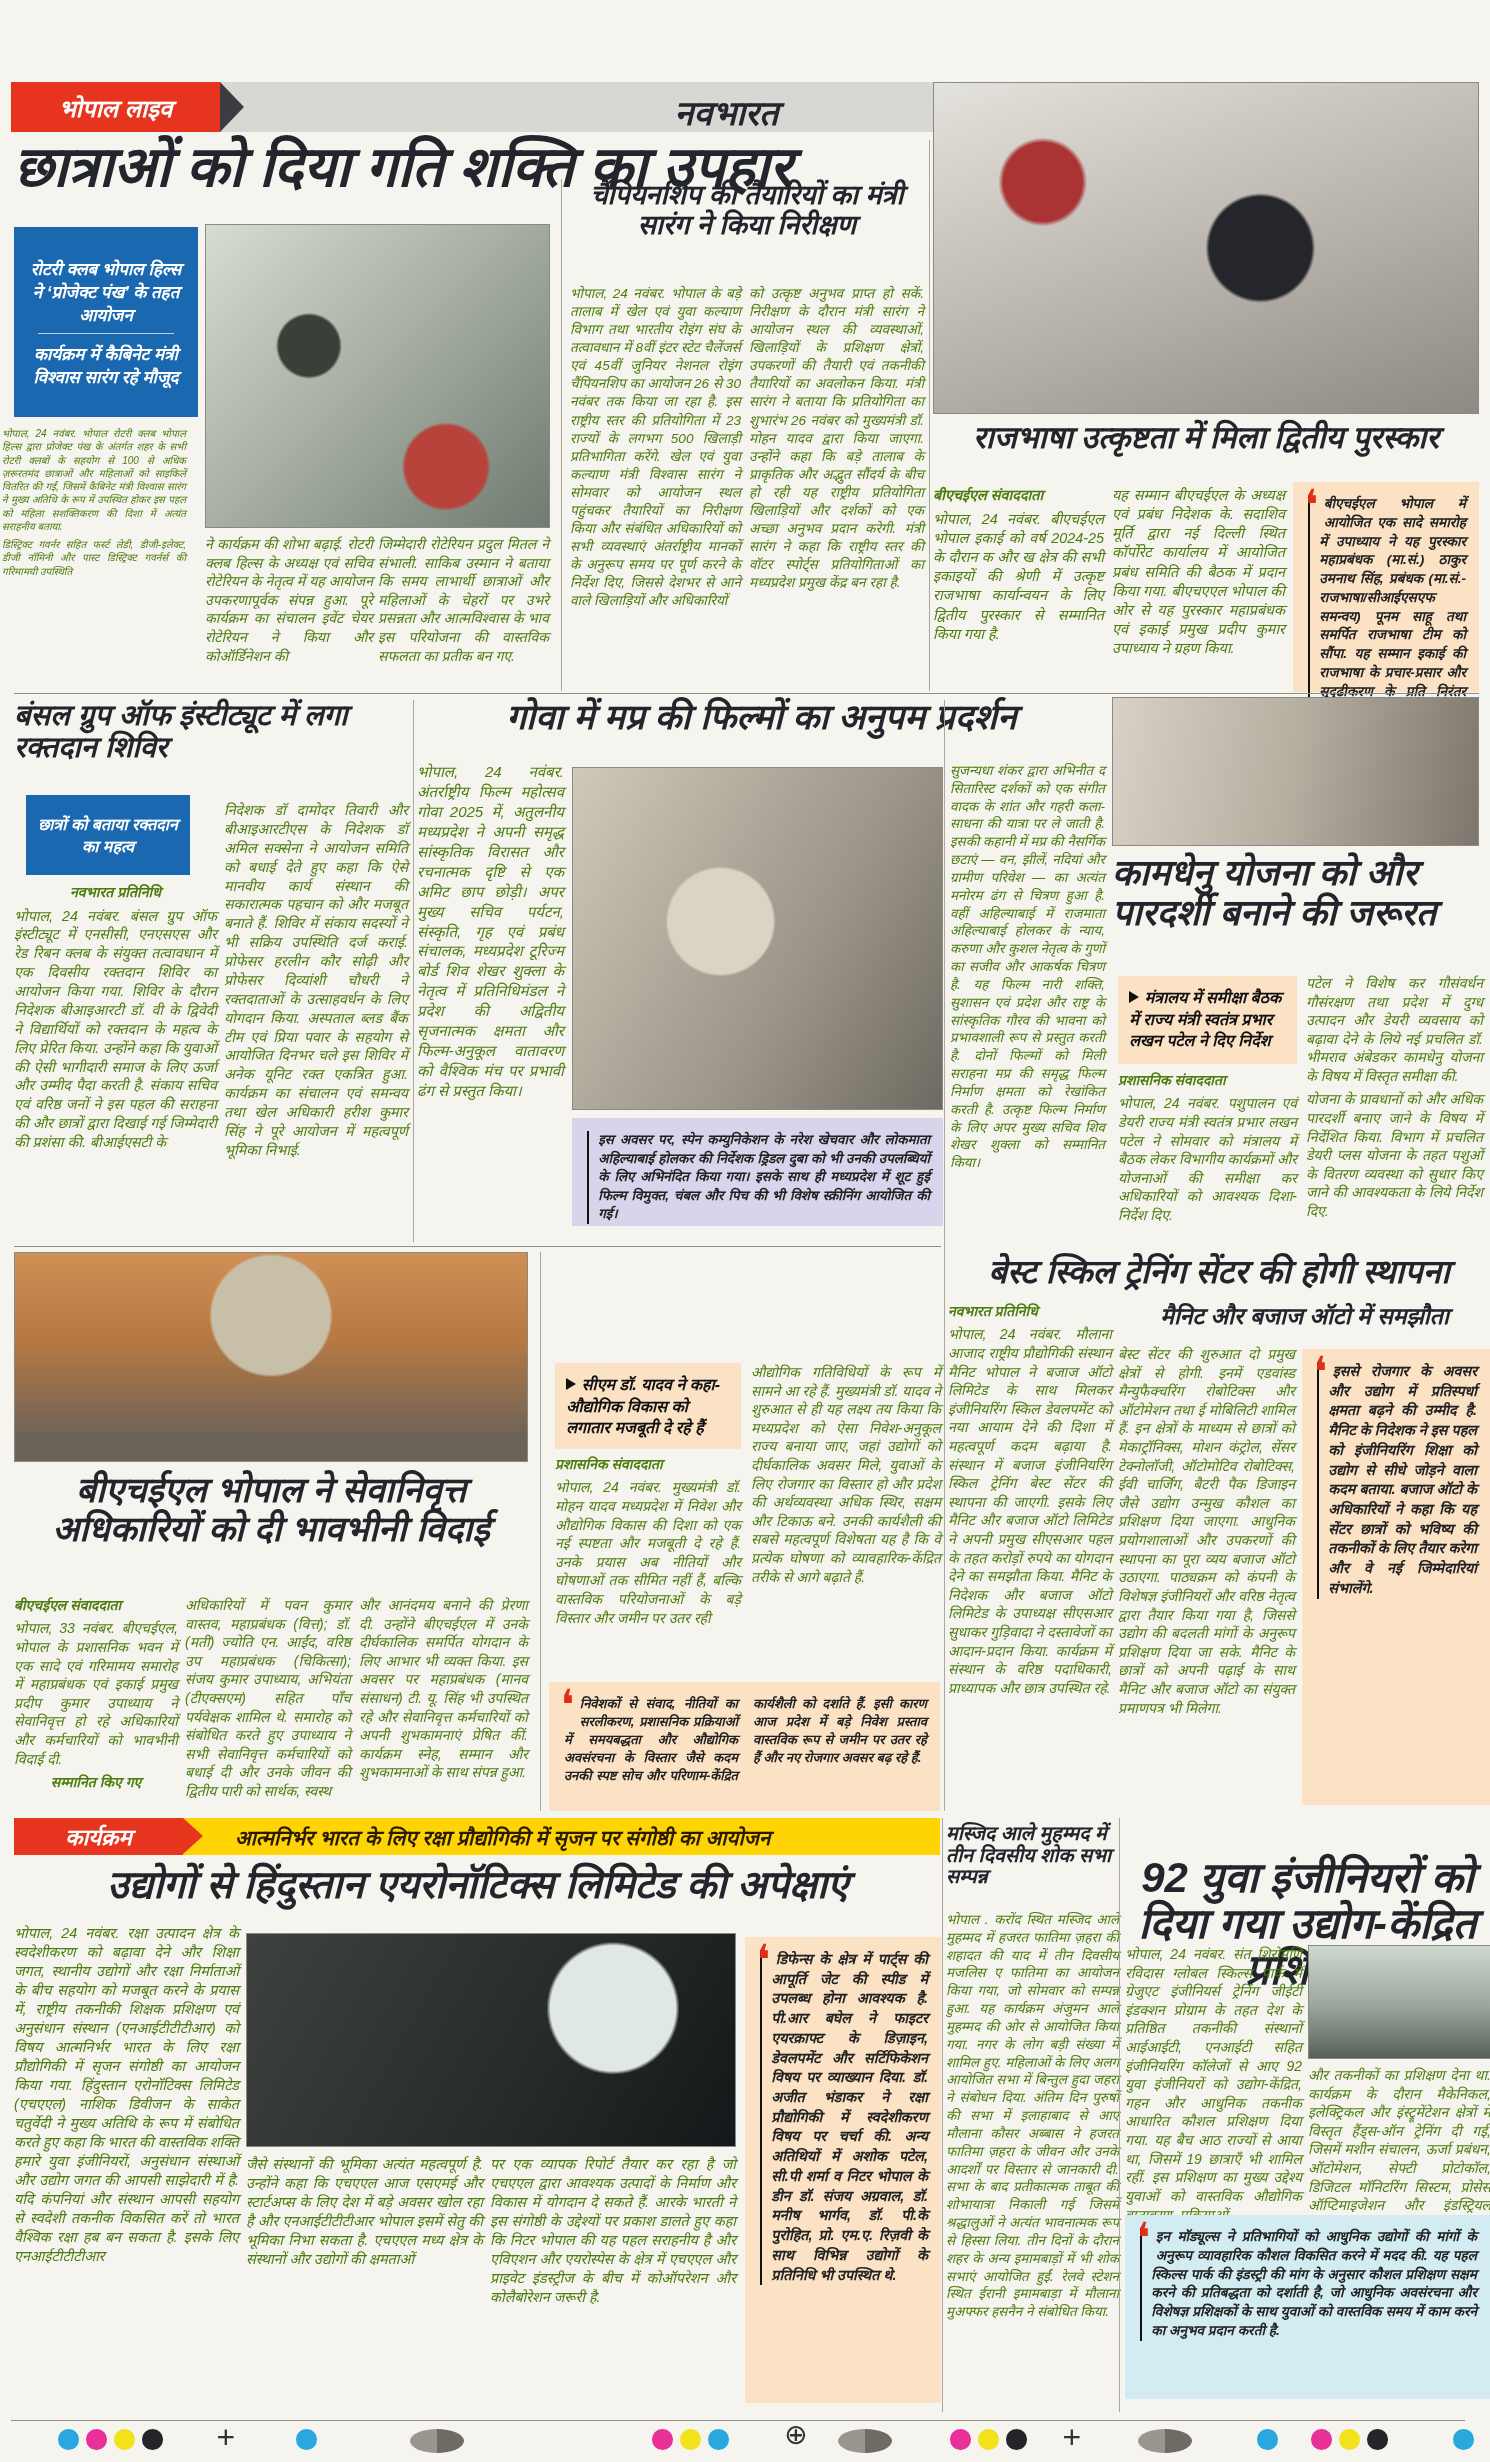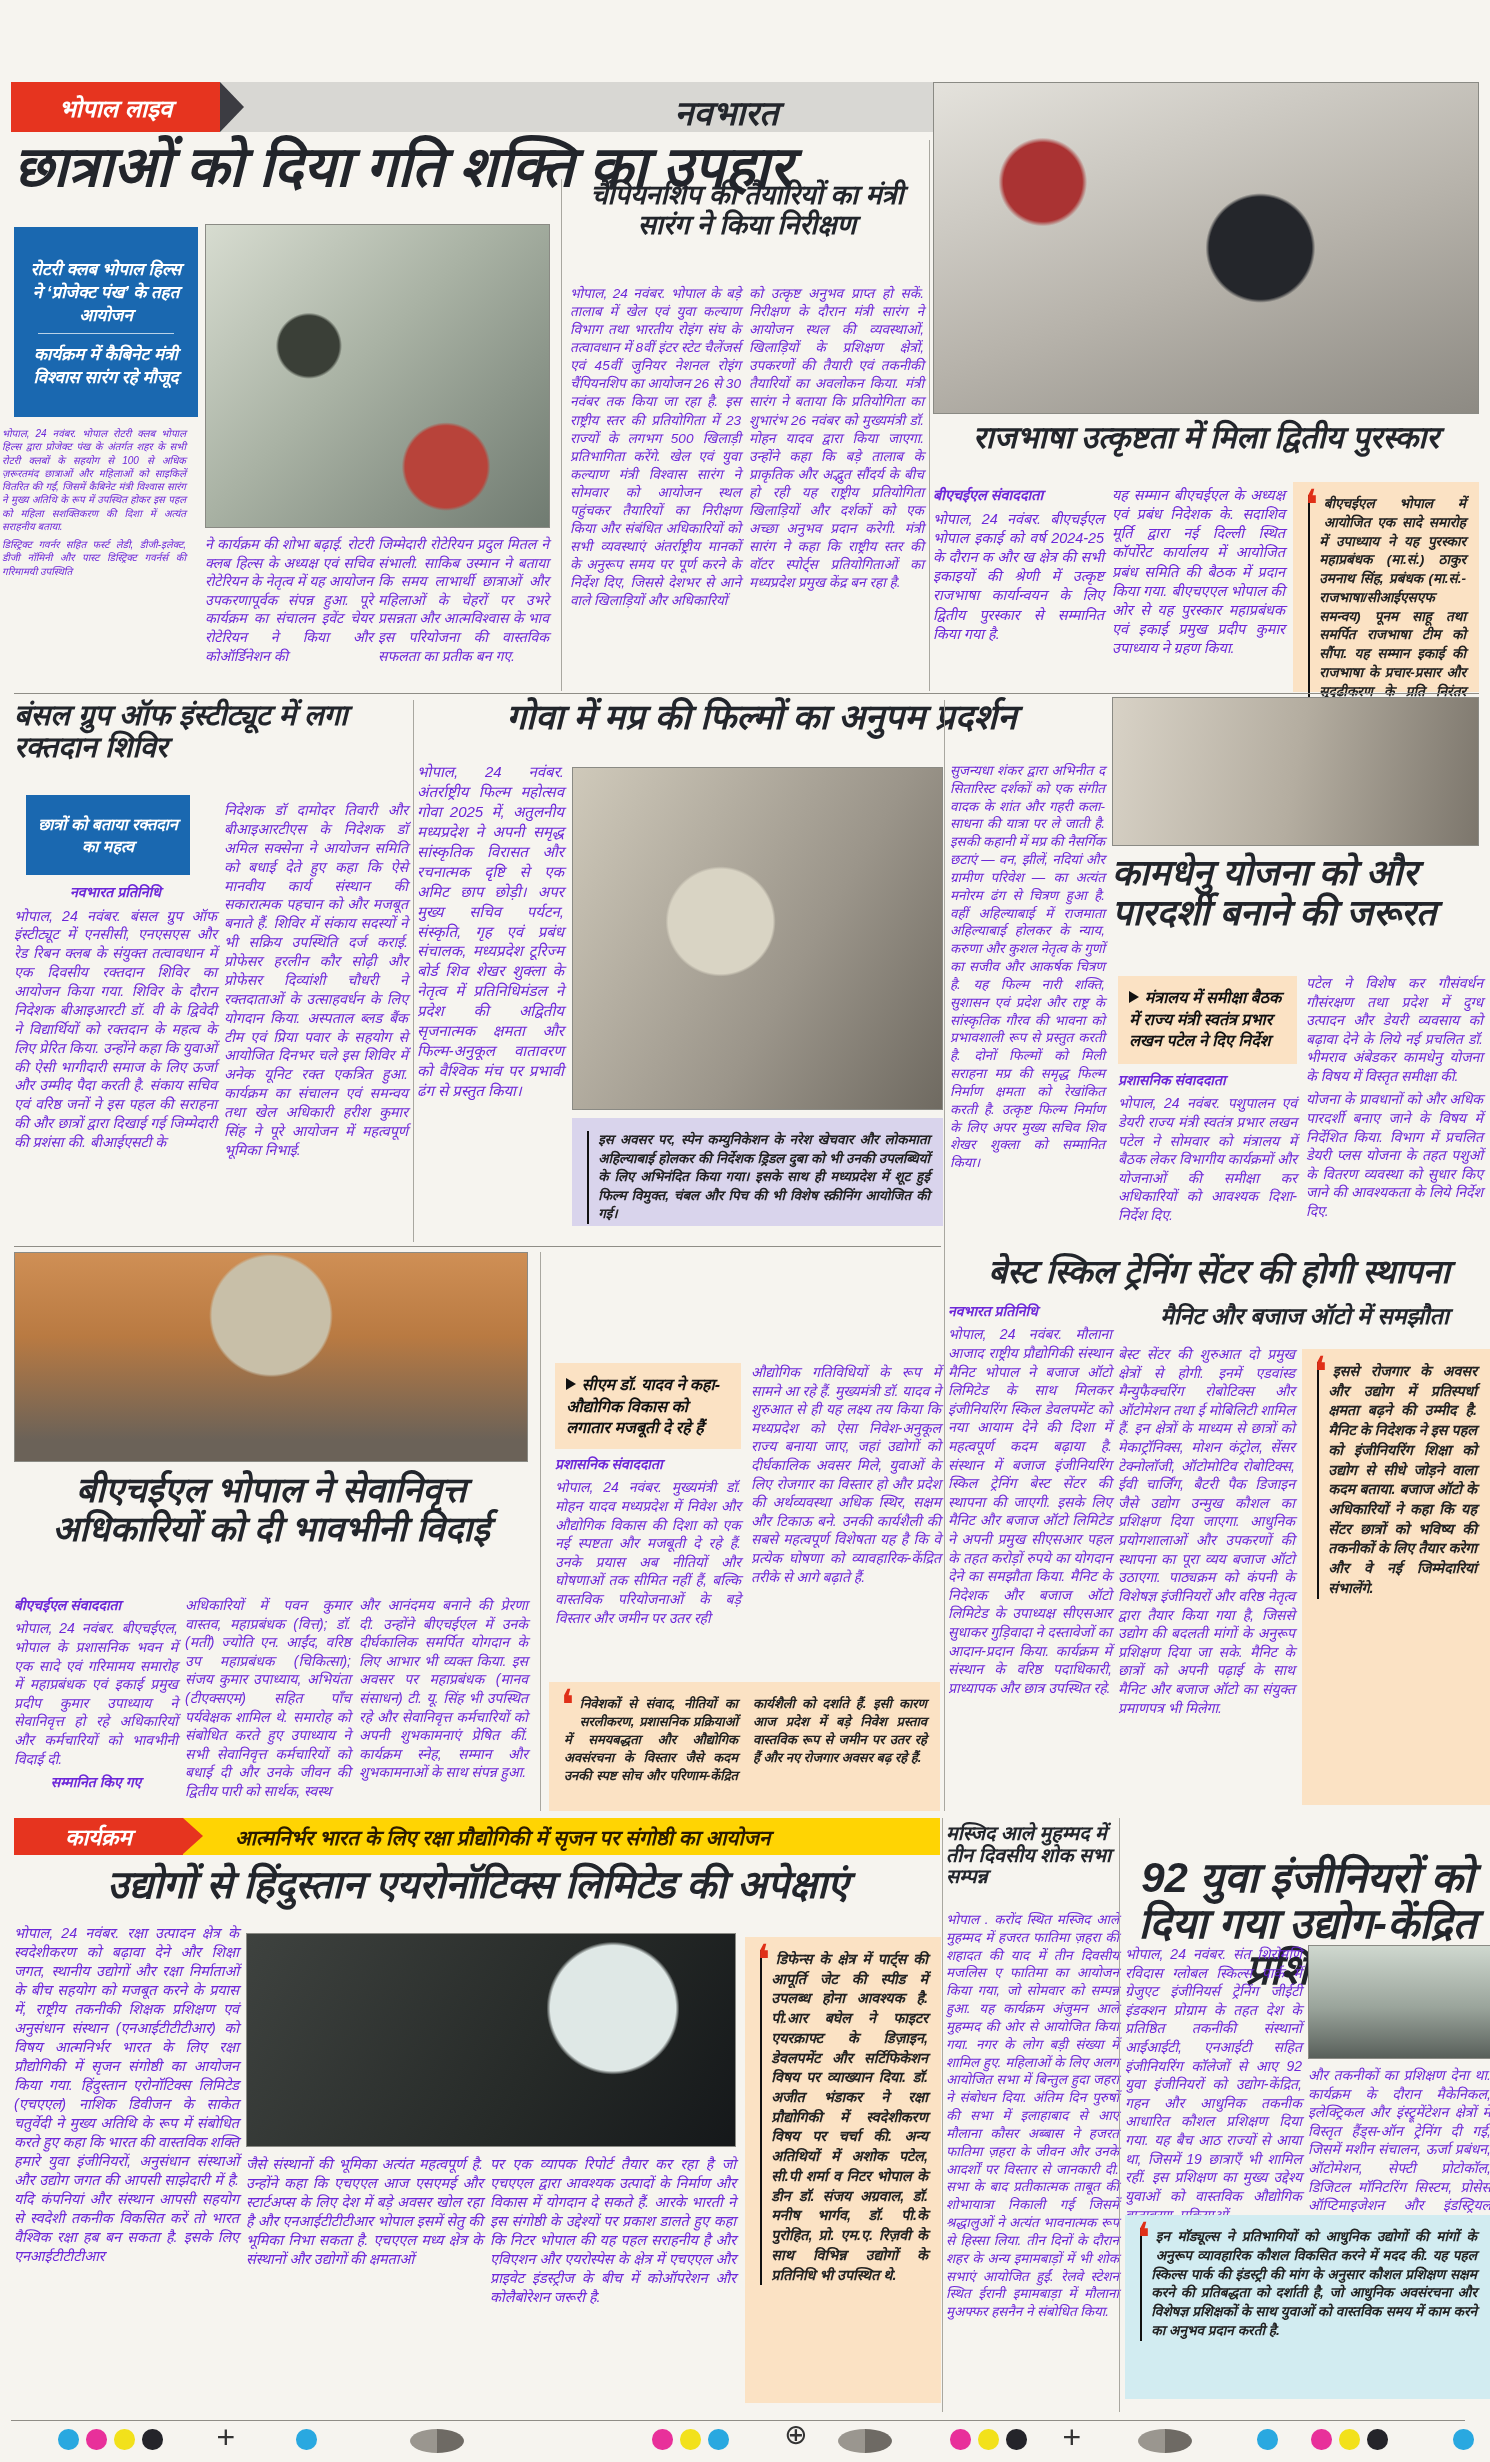--- a/index.html
+++ b/index.html
@@ -10,21 +10,21 @@
   .mast{background:#d8d7d3;}
   .mast-red{background:#e6341f;color:#fff;font-weight:700;font-size:24px;display:flex;align-items:center;justify-content:center;}
   .mast-arrow{width:0;height:0;border-top:25px solid transparent;border-bottom:25px solid transparent;border-left:24px solid #3c3c42;}
   .mast-title{font-weight:700;font-size:34px;color:#23262c;text-align:center;}
   .mast-date{font-weight:700;font-size:16px;color:#222;text-align:right;}
   .pagebox{background:#1e1f26;color:#fff;font-weight:700;font-size:30px;display:flex;align-items:center;justify-content:center;}
   
   .hl{font-weight:700;color:#22252b;line-height:1.1;}
   .ctr{text-align:center;}
   
-  .bd{font-size:14.4px;line-height:1.33;text-align:justify;color:#6d28d9;}
+  .bd{font-size:14.4px;line-height:1.33;text-align:justify;color:#4d7c0f;}
   .bd p{margin:0 0 4.7px 0;}
   .byline{font-weight:700;}
   
   .kb{background:#1a68b0;color:#fff;font-weight:700;text-align:center;display:flex;flex-direction:column;justify-content:center;padding:9.3px 11.2px;box-sizing:border-box;}
   .kb .sep{border-top:0.9px solid rgba(255,255,255,.7);margin:7.5px 13px;}
   .peach{background:#fbe2c4;}
   .lav{background:#d9d4ec;}
   .cyanbox{background:#d2ecf1;}
   .qbox{box-sizing:border-box;padding:13px 13px 9.3px 15px;font-size:14.4px;line-height:1.38;text-align:justify;font-weight:600;color:#222;}
   .qinner{border-left:2.8px solid #111;padding-left:9.3px;}
@@ -144,21 +144,21 @@
     <p>पटेल ने विशे‍ष कर गौसंवर्धन गौसंरक्षण तथा प्रदेश में दुग्ध उत्पादन और डेयरी व्यवसाय को बढ़ावा देने के लिये नई प्रचलित डॉ. भीमराव अंबेडकर कामधेनु योजना के विषय में विस्तृत समीक्षा की.</p>
     <p>योजना के प्रावधानों को और अधिक पारदर्शी बनाए जाने के विषय में निर्देशित किया. विभाग में प्रचलित डेयरी प्लस योजना के तहत पशुओं के वितरण व्यवस्था को सुधार किए जाने की आवश्यकता के लिये निर्देश दिए.</p>
   </div>
 
   <div class="abs hr" style="left:14px;top:1246px;width:927px;"></div>
 
   <div class="abs photo p5" style="left:14px;top:1252px;width:514px;height:210px;"></div>
   <div class="abs hl ctr" style="left:14px;top:1471px;width:514px;font-size:35px;">बीएचईएल भोपाल ने सेवानिवृत्त अधिकारियों को दी भावभीनी विदाई</div>
   <div class="abs bd" style="left:14px;top:1596px;width:164px;height:218px;font-size:14px;">
     <p class="byline">बीएचईएल संवाददाता</p>
-    <p>भोपाल, 24 नवंबर. बीएचईएल, भोपाल के प्रशासनिक भवन में एक सादे एवं गरिमामय समारोह में महाप्रबंधक एवं इकाई प्रमुख प्रदीप कुमार उपाध्याय ने सेवानिवृत्त हो रहे अधिकारियों और कर्मचारियों को भावभीनी विदाई दी.</p>
+    <p>भोपाल, 33 नवंबर. बीएचईएल, भोपाल के प्रशासनिक भवन में एक सादे एवं गरिमामय समारोह में महाप्रबंधक एवं इकाई प्रमुख प्रदीप कुमार उपाध्याय ने सेवानिवृत्त हो रहे अधिकारियों और कर्मचारियों को भावभीनी विदाई दी.</p>
     <p class="ctr" style="font-weight:600;">सम्मानित किए गए</p>
   </div>
   <div class="abs bd" style="left:185px;top:1596px;width:166px;height:218px;font-size:14px;">अधिकारियों में पवन कुमार वास्तव, महाप्रबंधक (वित्त); डॉ. (मती) ज्योति एन. आईंद, वरिष्ठ उप महाप्रबंधक (चिकित्सा); संजय कुमार उपाध्याय, अभियंता (टीएक्सएम) सहित पाँच पर्यवेक्षक शामिल थे. समारोह को संबोधित करते हुए उपाध्याय ने सभी सेवानिवृत्त कर्मचारियों को बधाई दी और उनके जीवन की द्वितीय पारी को सार्थक, स्वस्थ</div>
   <div class="abs bd" style="left:359px;top:1596px;width:169px;height:218px;font-size:14px;">और आनंदमय बनाने की प्रेरणा दी. उन्होंने बीएचईएल में उनके दीर्घकालिक समर्पित योगदान के लिए आभार भी व्यक्त किया. इस अवसर पर महाप्रबंधक (मानव संसाधन) टी. यू. सिंह भी उपस्थित रहे और सेवानिवृत्त कर्मचारियों को अपनी शुभकामनाएं प्रेषित कीं. कार्यक्रम स्नेह, सम्मान और शुभकामनाओं के साथ संपन्न हुआ.</div>
 
   <div class="abs vr" style="left:540px;top:1252px;height:559px;"></div>
 
   <div class="abs peach kick" style="left:555px;top:1363px;width:186px;height:86px;">
     <span class="tri"></span><span>सीएम डॉ. यादव ने कहा- औद्योगिक विकास को लगातार मजबूती दे रहे हैं</span>
   </div>

